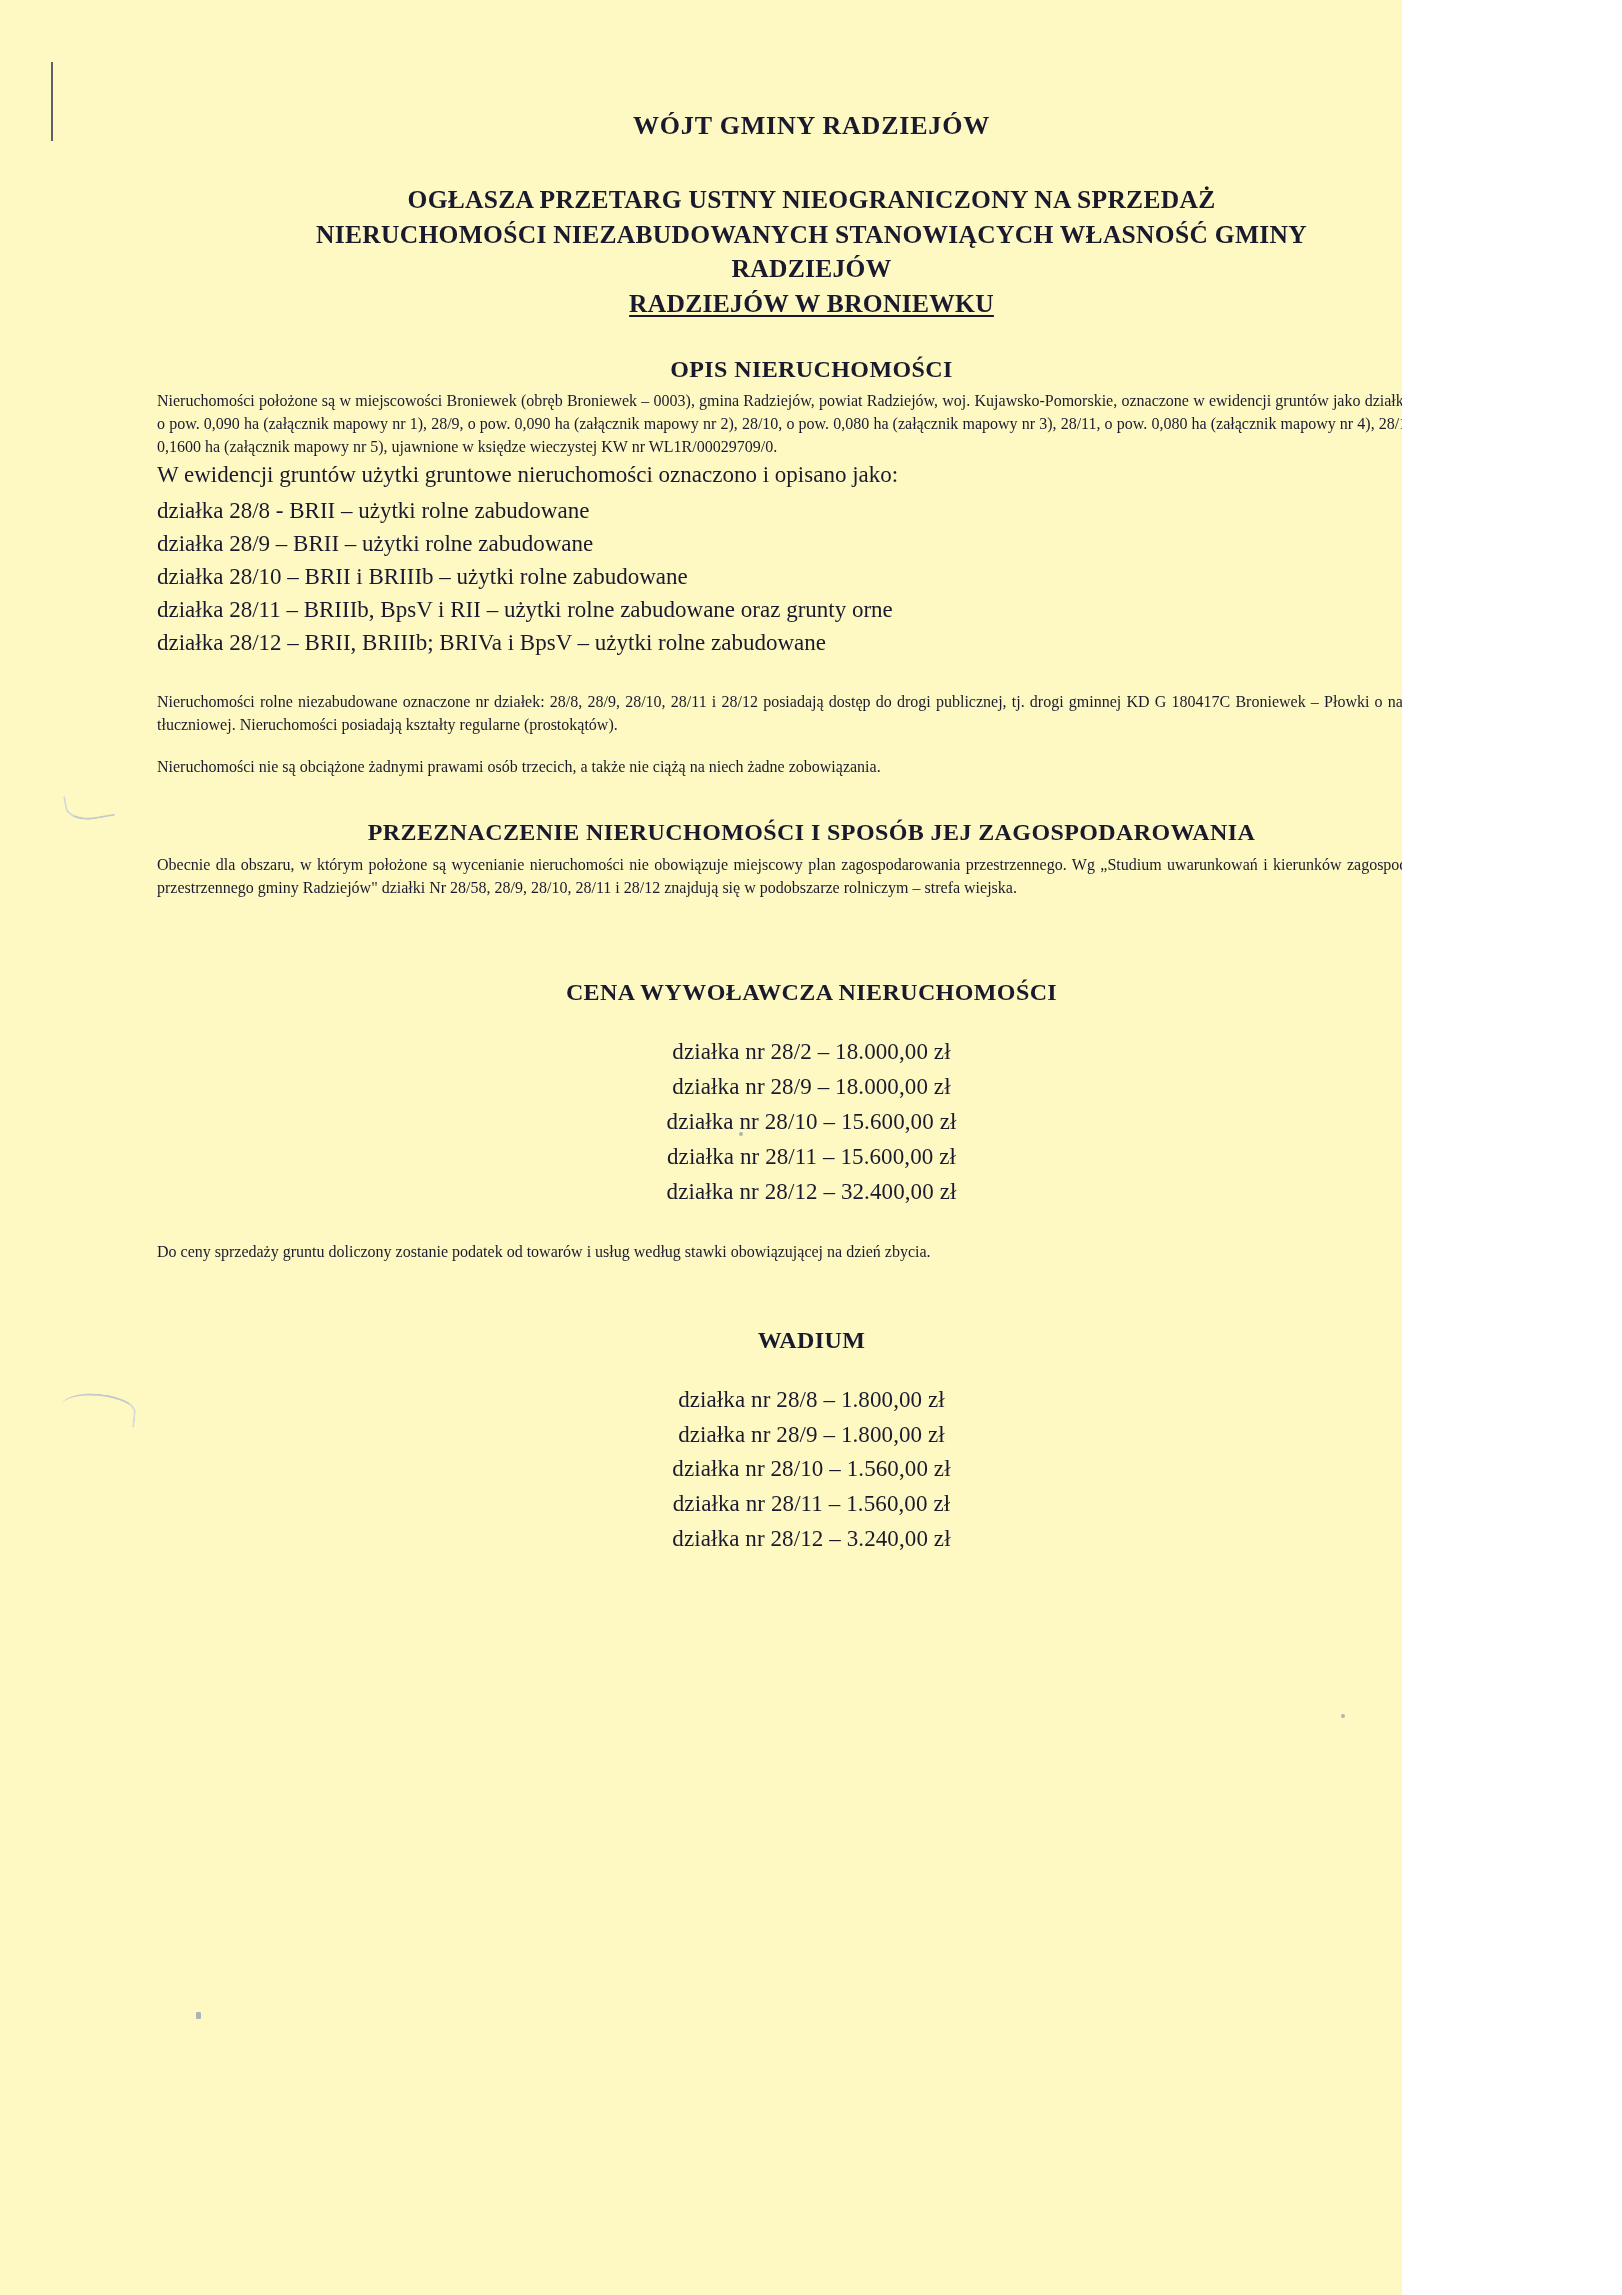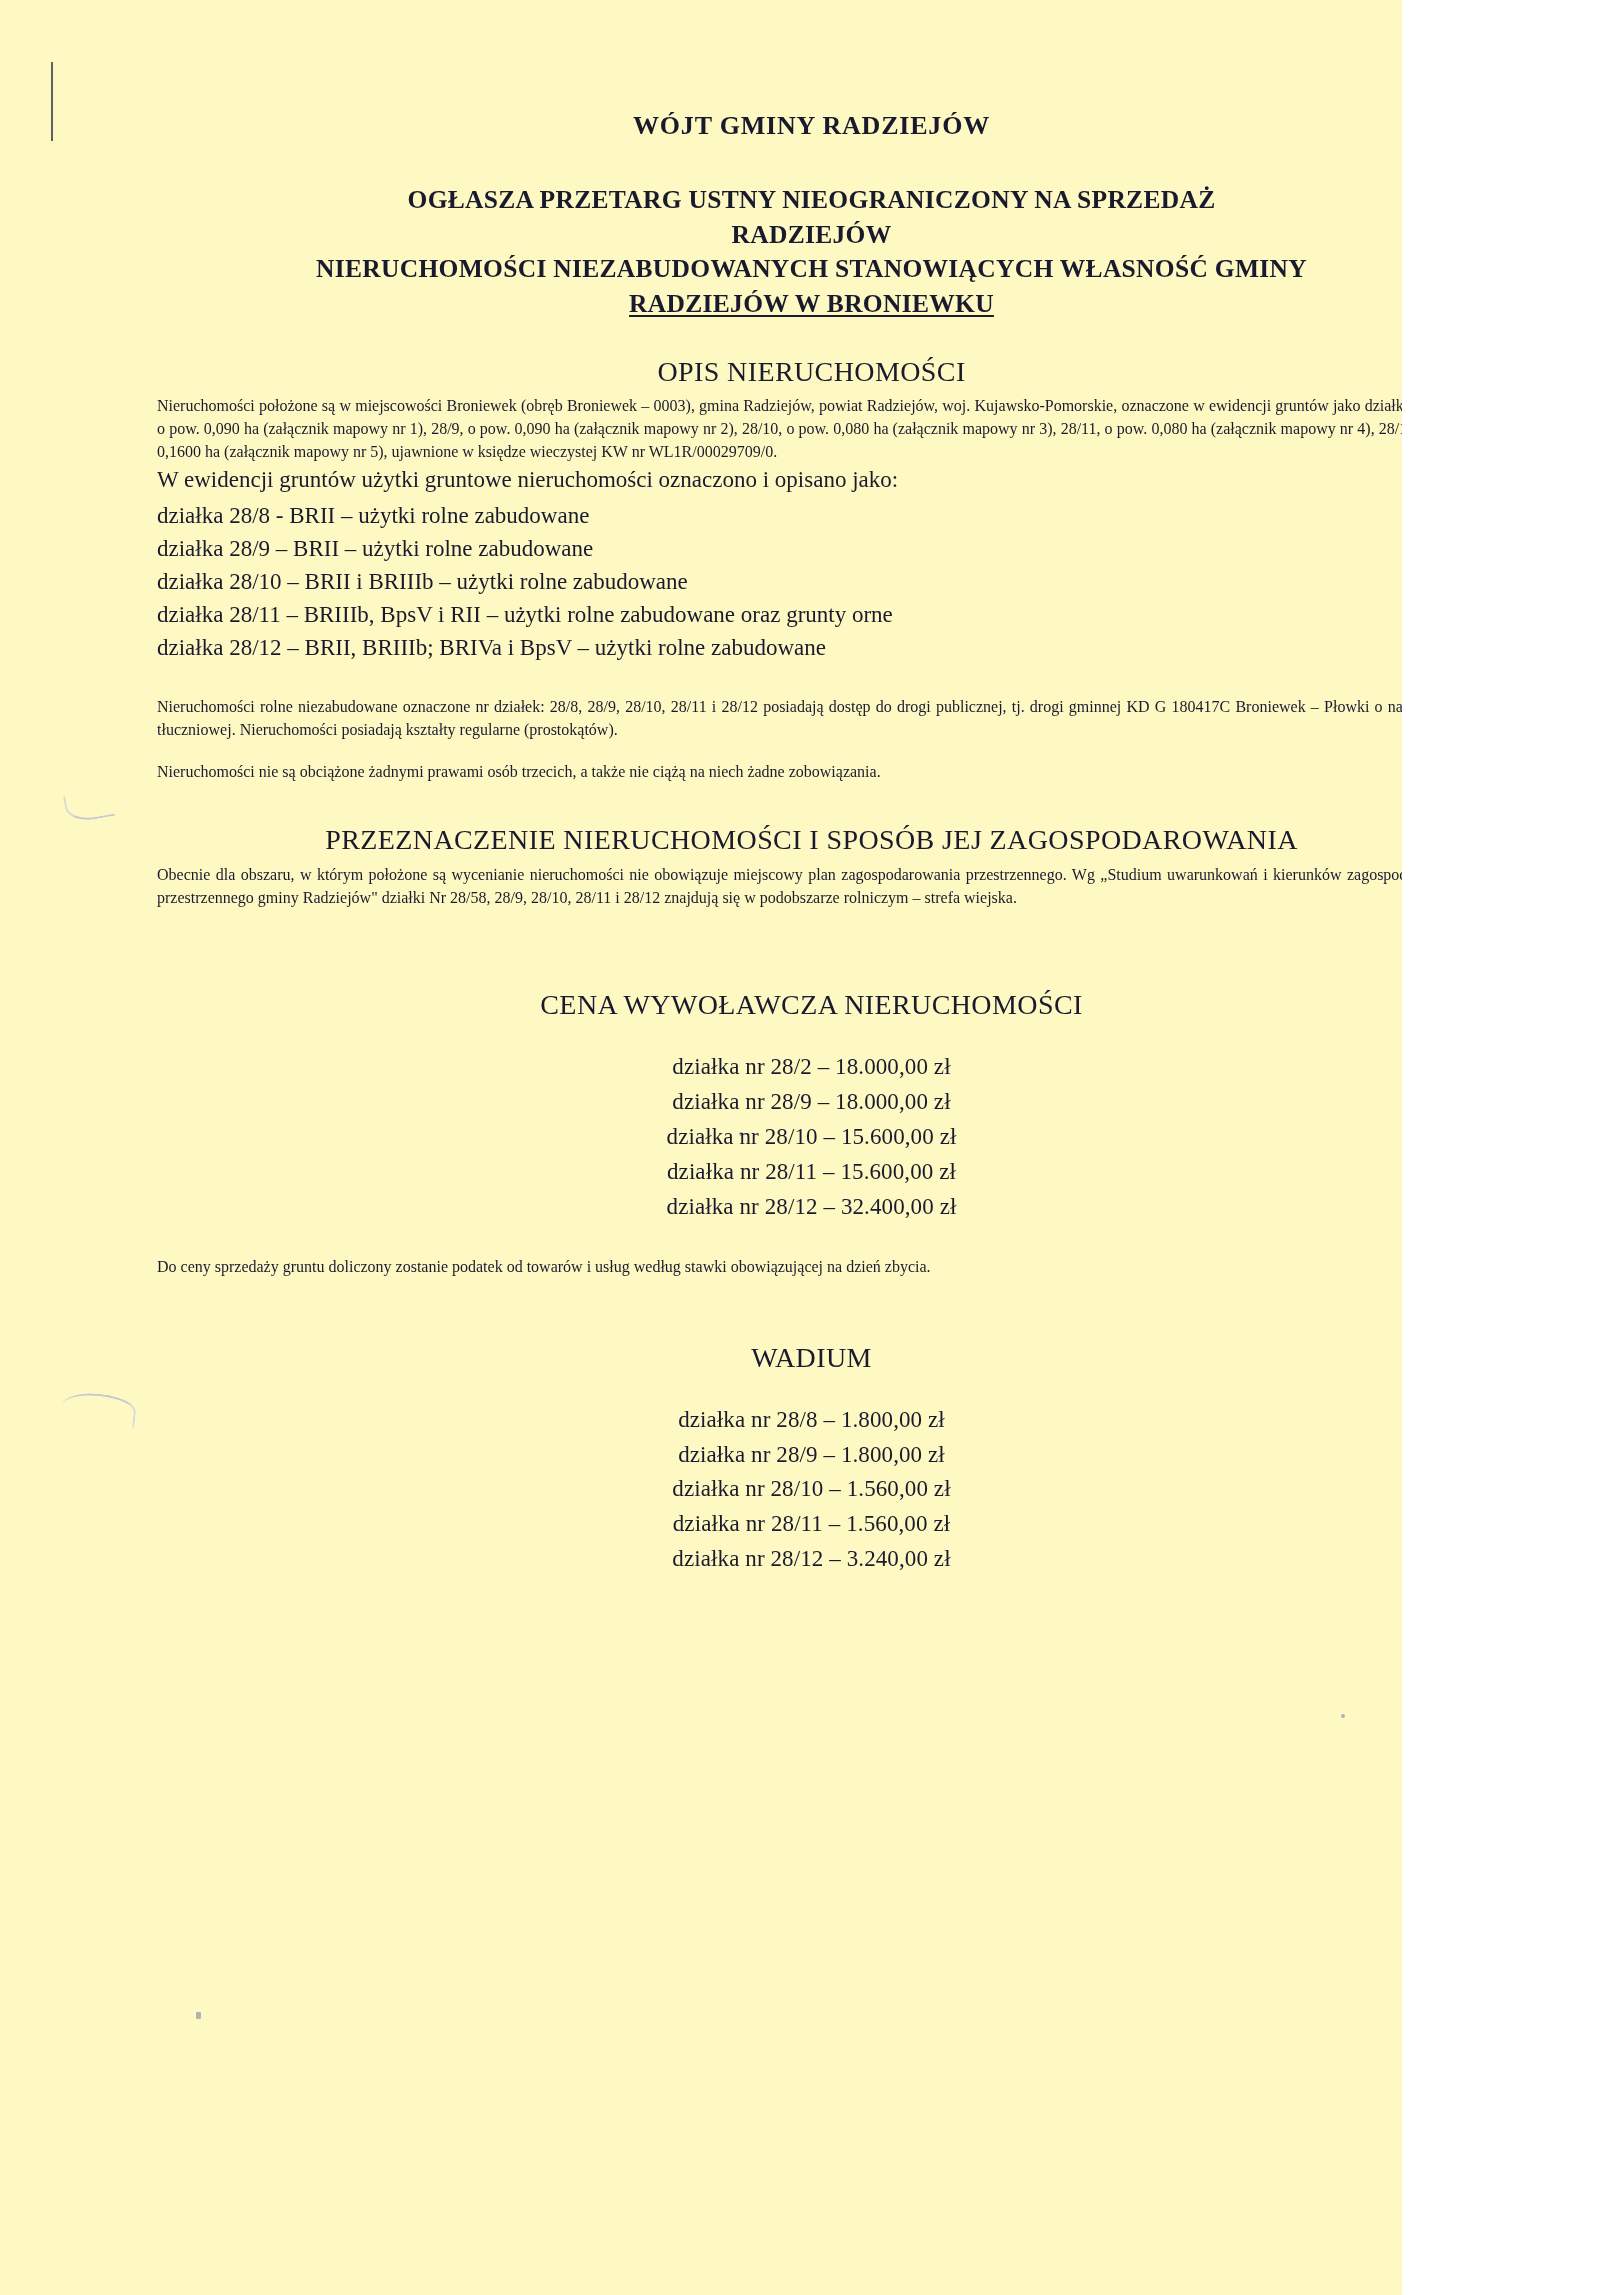--- a/index.html
+++ b/index.html
@@ -79,22 +79,22 @@
     line-height: 1.36;
     letter-spacing: 0.3px;
   }
   .title-sub .line-underline {
     text-decoration: underline;
     text-underline-offset: 3.3px;
   }
 
   .section-heading {
     text-align: center;
-    font-weight: normal;
-    font-size: 28px;
+    font-weight: bold;
+    font-size: 24px;
     letter-spacing: 0.4px;
     margin-top: 34px;
     margin-bottom: 6.5px;
   }
   .section-heading.wide {
     margin-top: 41px;
   }
 
   p.body {
     font-size: 16px;
@@ -134,22 +134,22 @@
   <div class="scan-dot" style="left:1341px;top:1714px;"></div>
   <div class="scan-dot" style="left:196px;top:2012px;width:5.2px;height:6.5px;border-radius:1.3px;"></div>
   <div class="scan-dot" style="left:1584px;top:19.6px;width:6.5px;height:2.6px;border-radius:1.3px;"></div>
 
   <div class="content">
 
     <div class="title-main">WÓJT GMINY RADZIEJÓW</div>
 
     <div class="title-sub">
       <div>OGŁASZA PRZETARG USTNY NIEOGRANICZONY NA SPRZEDAŻ</div>
+      <div>NIERUCHOMOŚCI NIEZABUDOWANYCH STANOWIĄCYCH WŁASNOŚĆ GMINY</div>
       <div>RADZIEJÓW</div>
-      <div>NIERUCHOMOŚCI NIEZABUDOWANYCH STANOWIĄCYCH WŁASNOŚĆ GMINY</div>
       <div class="line-underline">RADZIEJÓW W BRONIEWKU</div>
     </div>
 
     <div class="section-heading">OPIS NIERUCHOMOŚCI</div>
 
     <p class="body">Nieruchomości położone są w miejscowości Broniewek (obręb Broniewek – 0003), gmina Radziejów, powiat Radziejów, woj. Kujawsko-Pomorskie, oznaczone w ewidencji gruntów jako działki Nr 28/8, o pow. 0,090 ha (załącznik mapowy nr 1), 28/9, o pow. 0,090 ha (załącznik mapowy nr 2), 28/10, o pow. 0,080 ha (załącznik mapowy nr 3), 28/11, o pow. 0,080 ha (załącznik mapowy nr 4), 28/12, o pow. 0,1600 ha (załącznik mapowy nr 5), ujawnione w księdze wieczystej KW nr WL1R/00029709/0.</p>
 
     <div class="line">W ewidencji gruntów użytki gruntowe nieruchomości oznaczono i opisano jako:</div>
 
     <div class="list-block">

